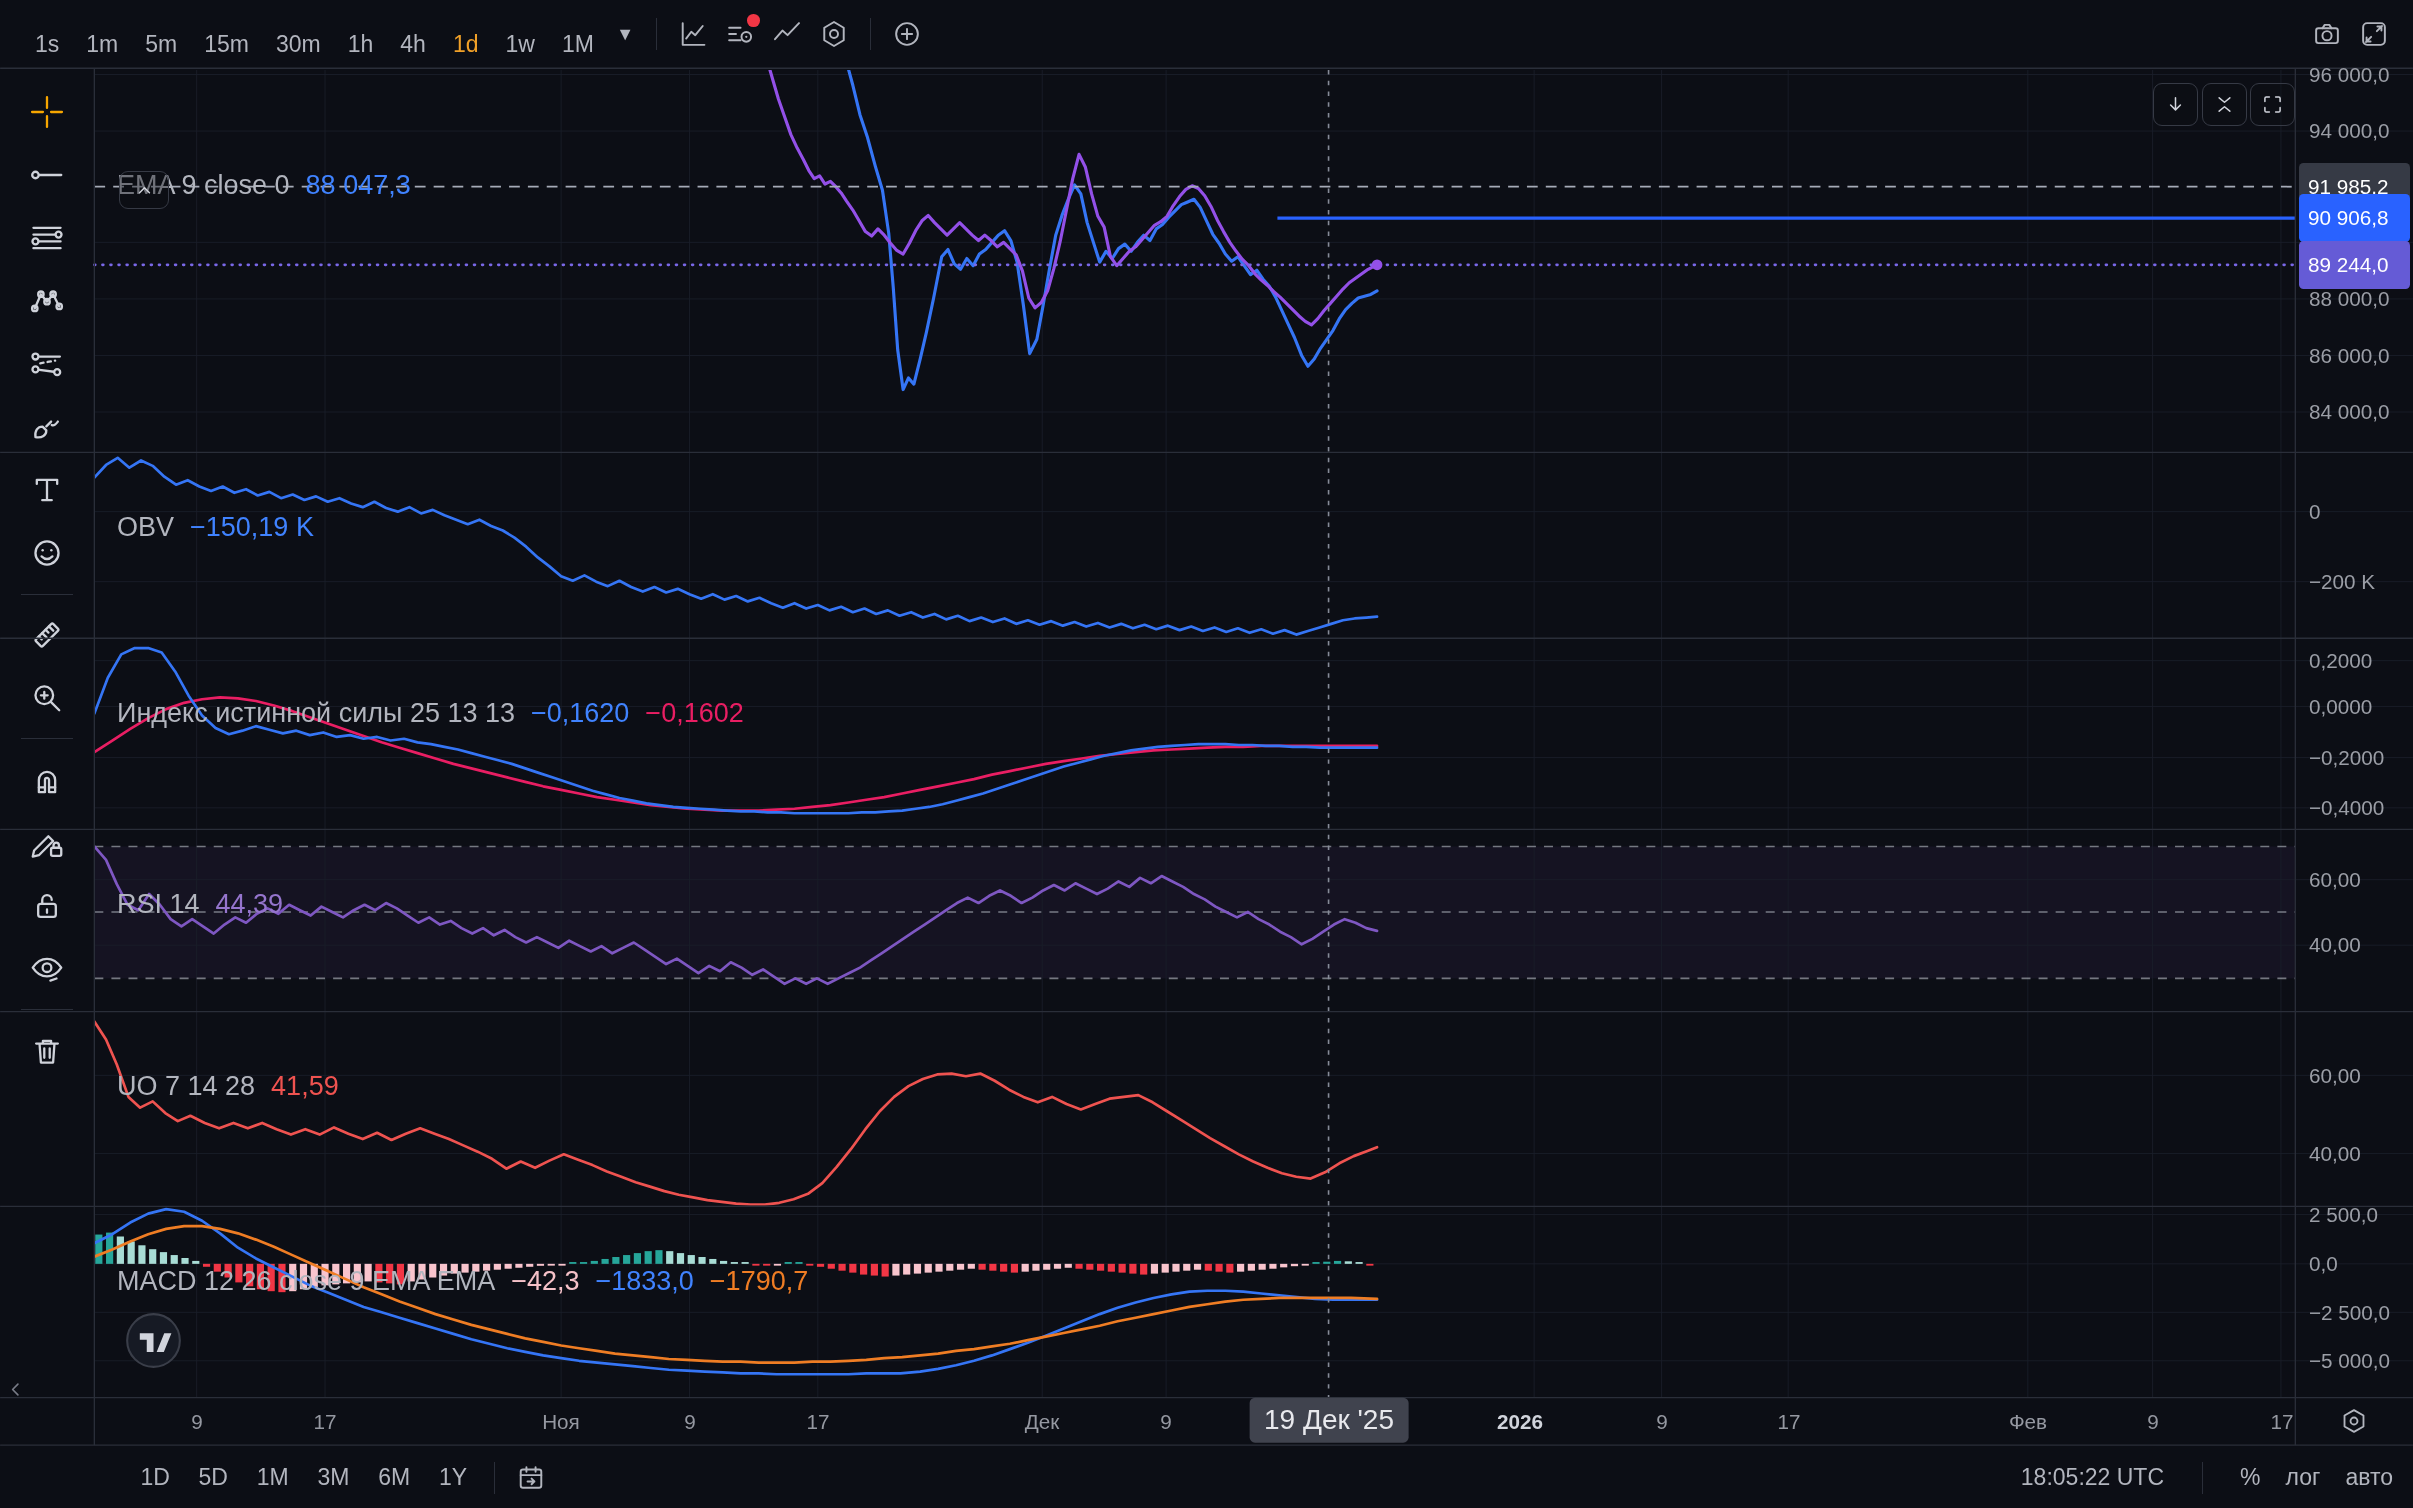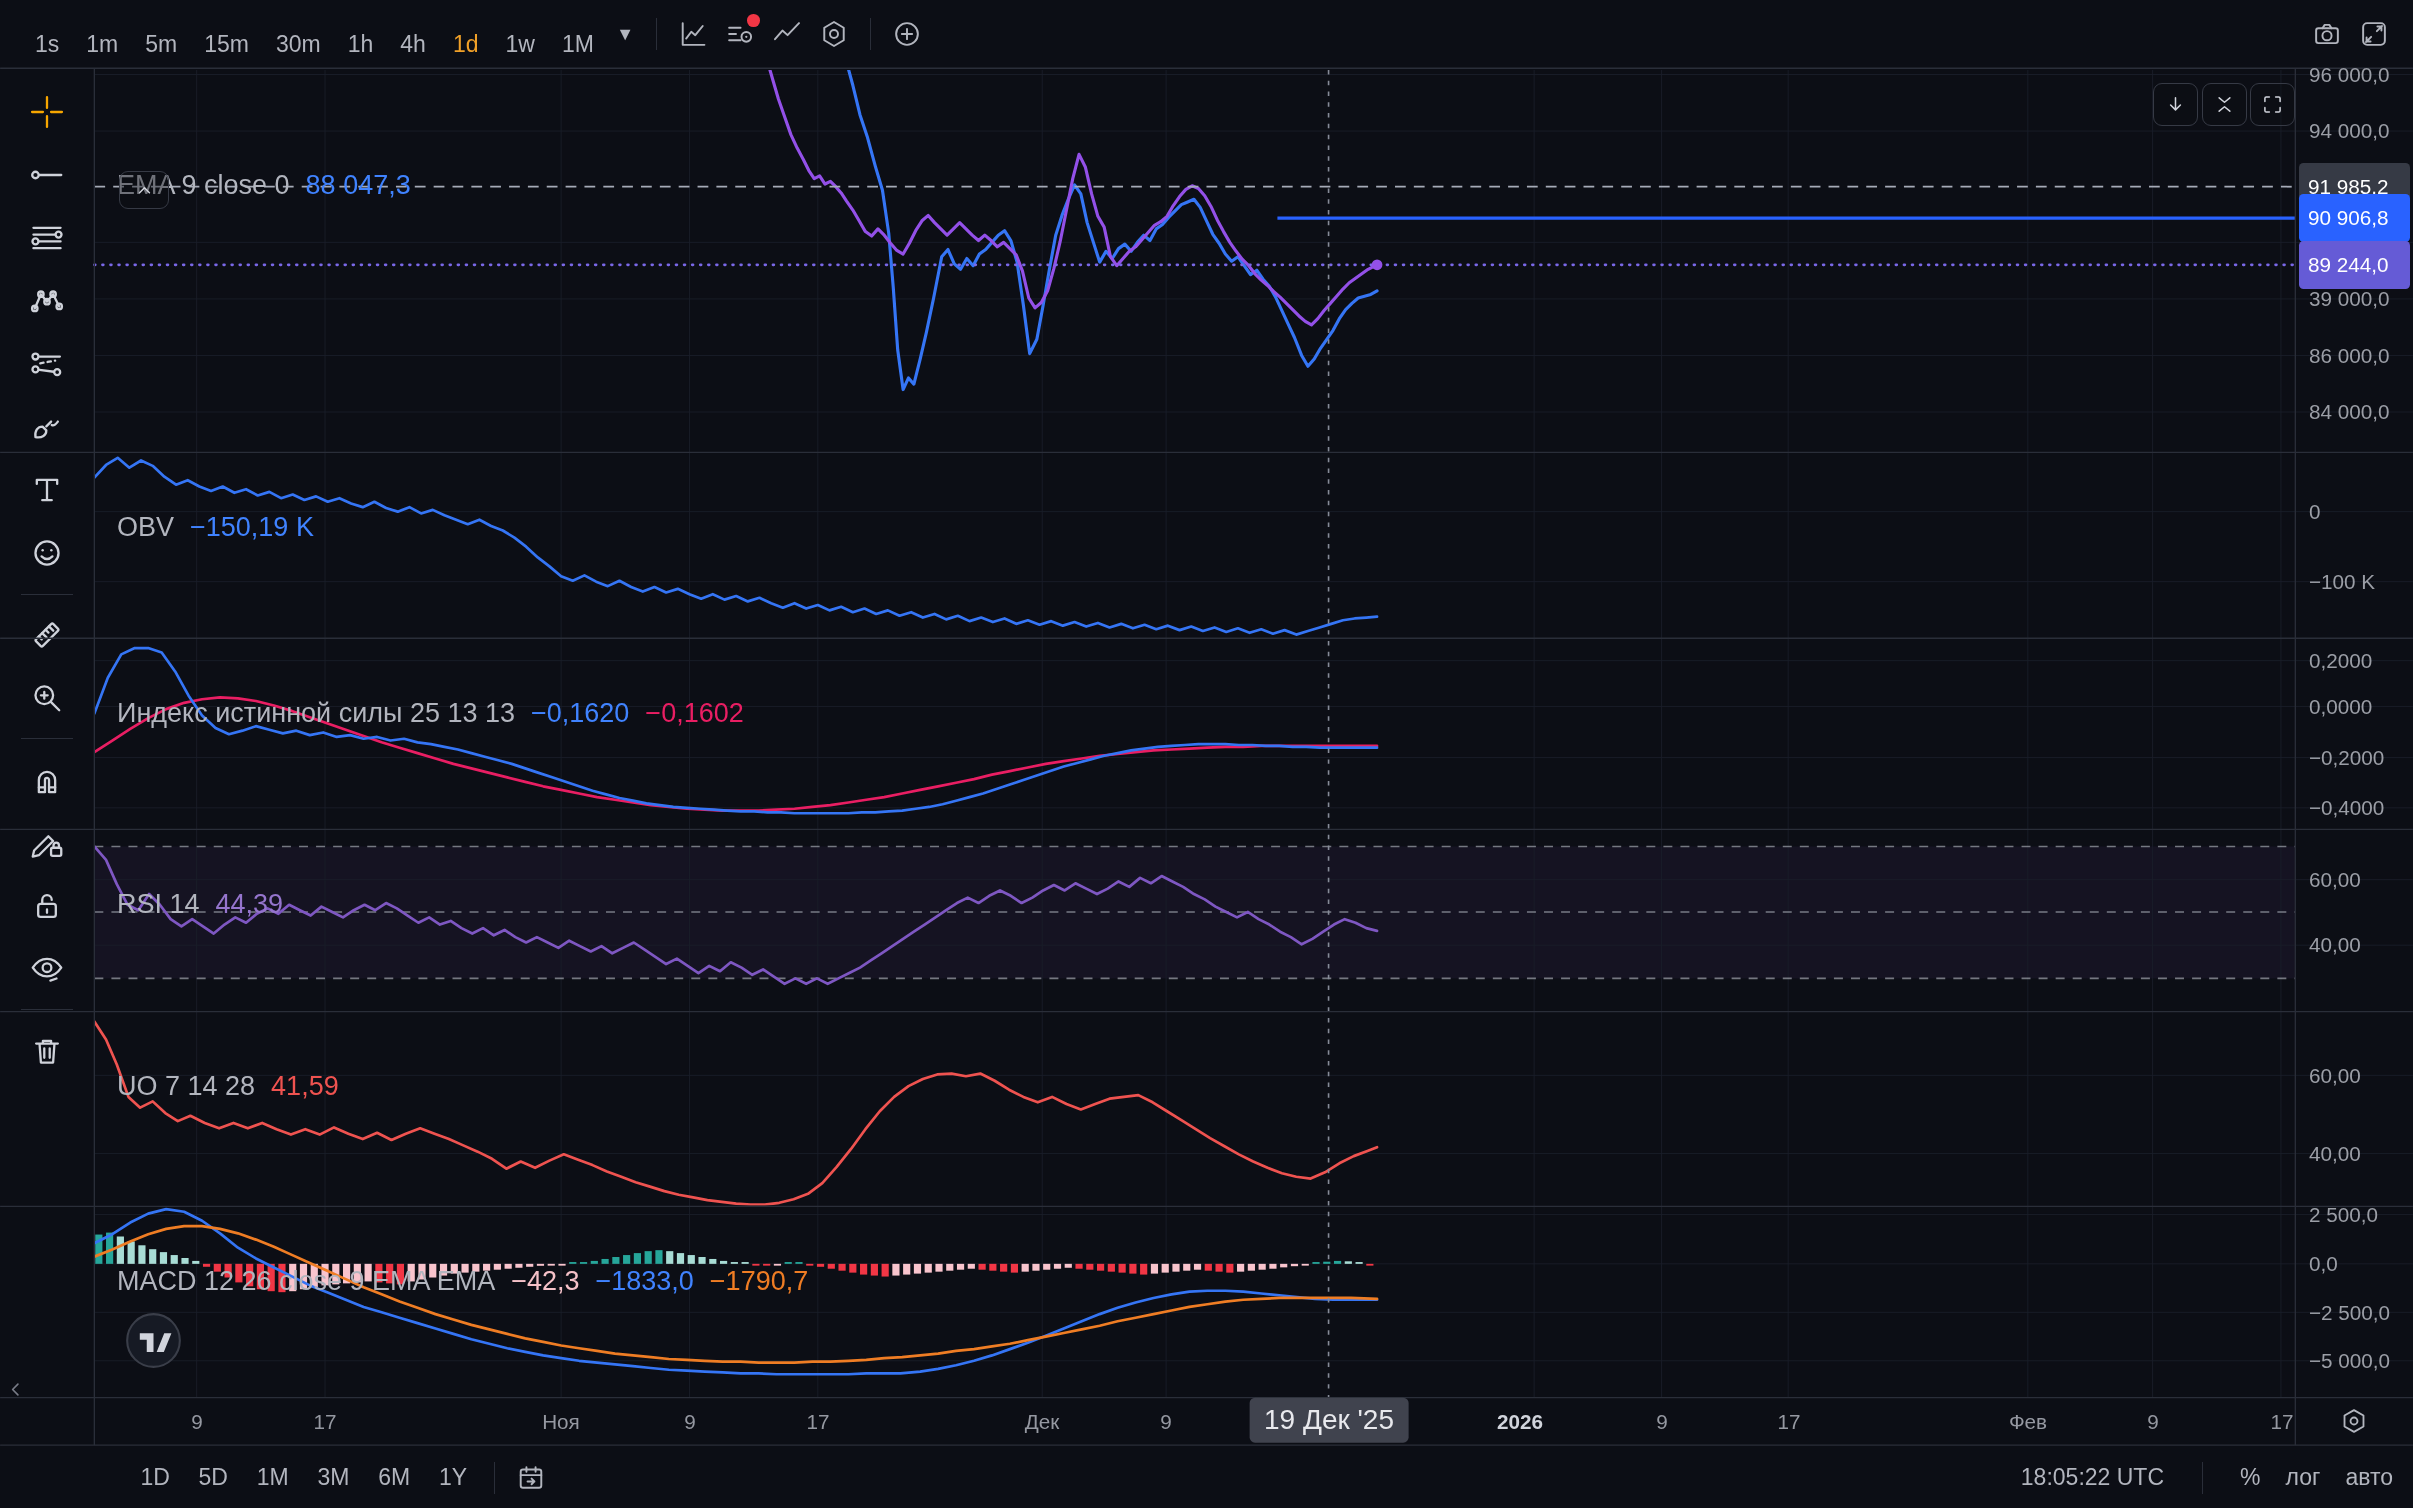--- a/index.html
+++ b/index.html
@@ -506,25 +506,25 @@
       </div>
     </div>
 
   <div id="y-axis">
       <div class="ylab" style="top: 75px;">96 000,0</div>
       <div class="ylab" style="top: 131px;">94 000,0</div>
       <div class="ybadge" style="top: 187px; background: rgb(54, 58, 69);">91 985,2</div>
       <div class="ybadge" style="top: 218px; background: rgb(41, 98, 255);">90 906,8</div>
       <div class="ylab" style="top: 242px;">90 000,0</div>
       <div class="ybadge" style="top: 265px; background: rgb(101, 91, 214);">89 244,0</div>
-      <div class="ylab" style="top: 299px;">39 000,0</div>
+      <div class="ylab" style="top: 299px;">88 000,0</div>
       <div class="ylab" style="top: 356px;">86 000,0</div>
       <div class="ylab" style="top: 412px;">84 000,0</div>
       <div class="ylab" style="top: 512px;">0</div>
-      <div class="ylab" style="top: 582px;">−100 K</div>
+      <div class="ylab" style="top: 582px;">−200 K</div>
       <div class="ylab" style="top: 661px;">0,2000</div>
       <div class="ylab" style="top: 707px;">0,0000</div>
       <div class="ylab" style="top: 758px;">−0,2000</div>
       <div class="ylab" style="top: 808px;">−0,4000</div>
       <div class="ylab" style="top: 880px;">60,00</div>
       <div class="ylab" style="top: 945px;">40,00</div>
       <div class="ylab" style="top: 1076px;">60,00</div>
       <div class="ylab" style="top: 1154px;">40,00</div>
       <div class="ylab" style="top: 1215px;">2 500,0</div>
       <div class="ylab" style="top: 1264px;">0,0</div>

